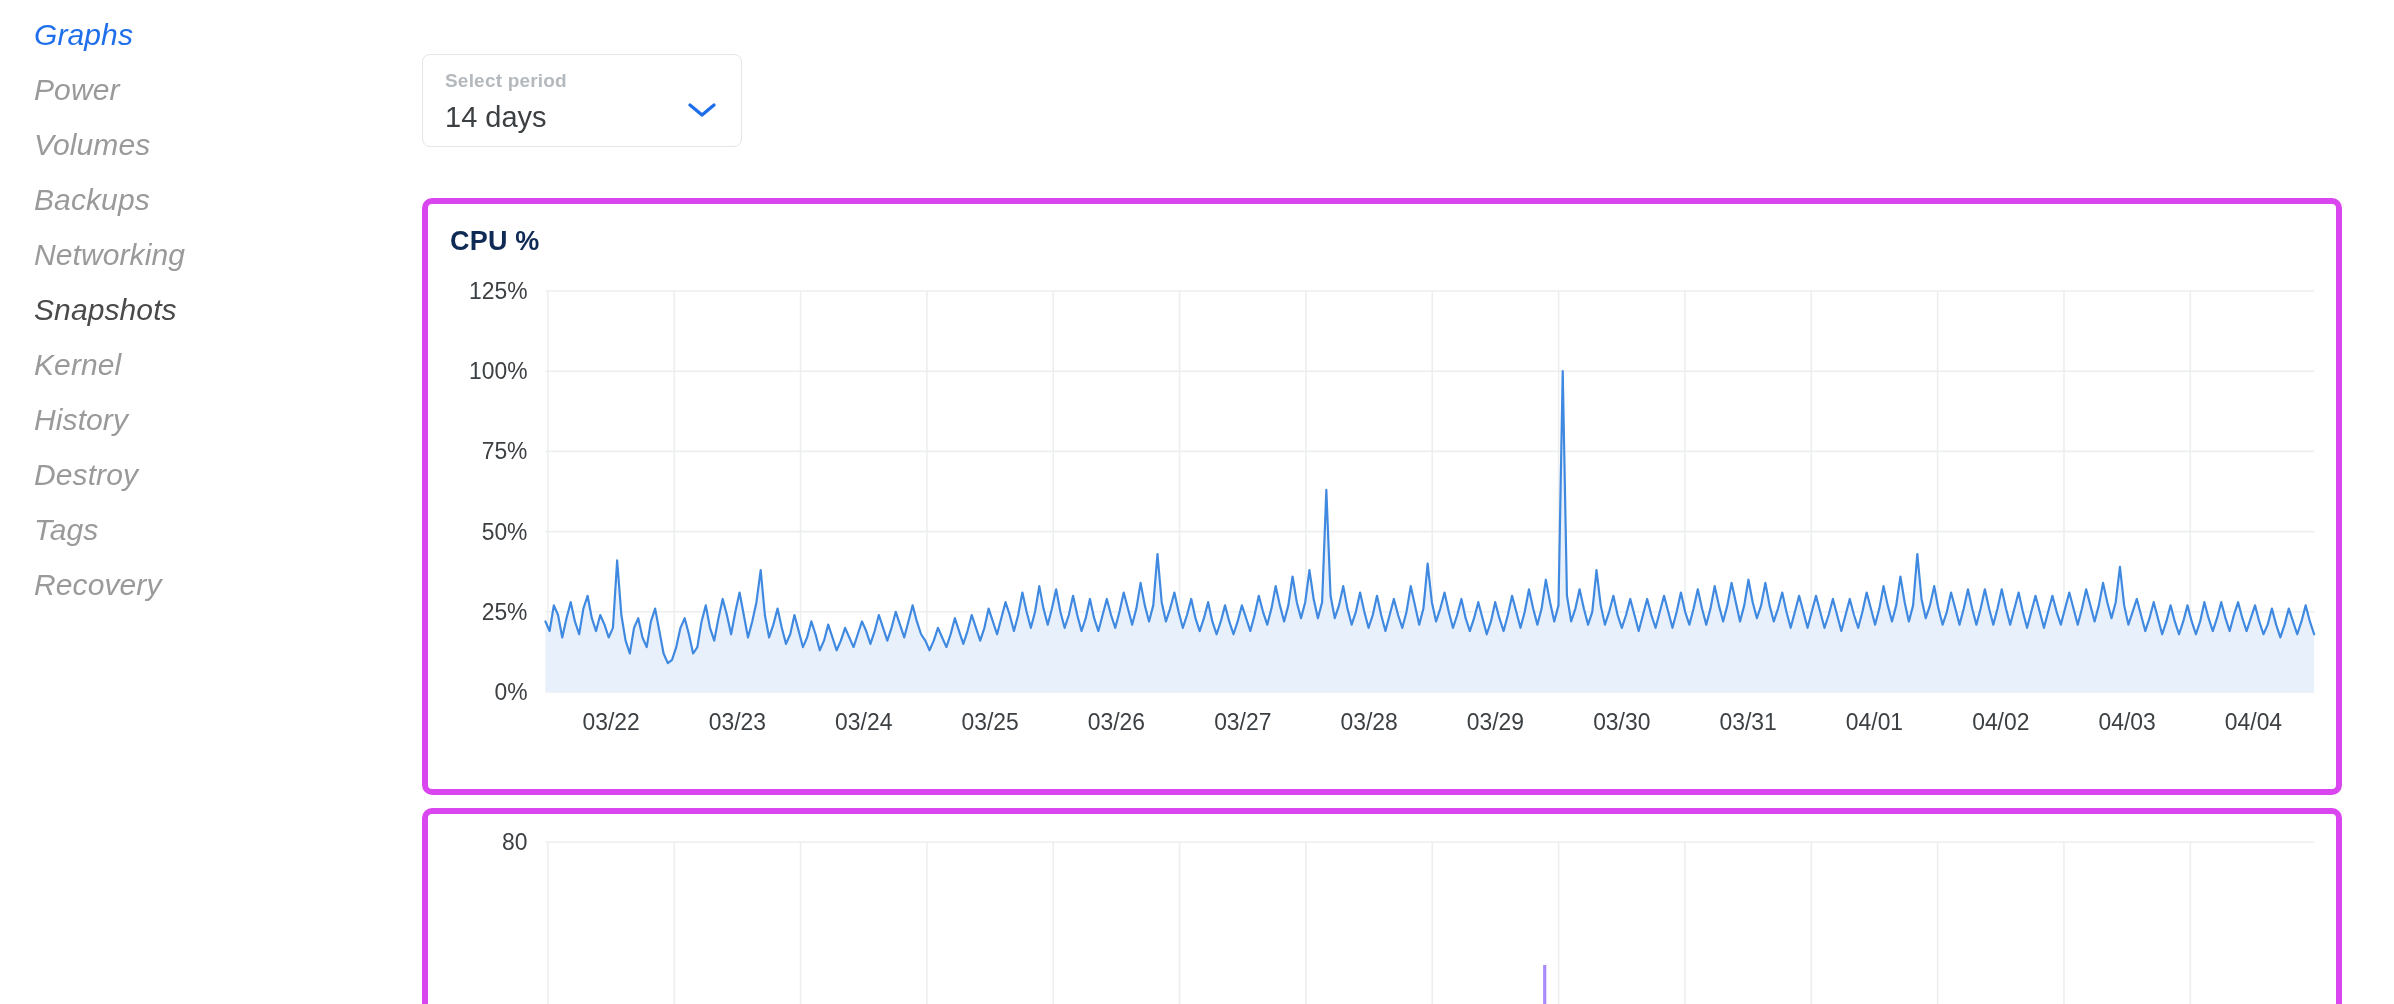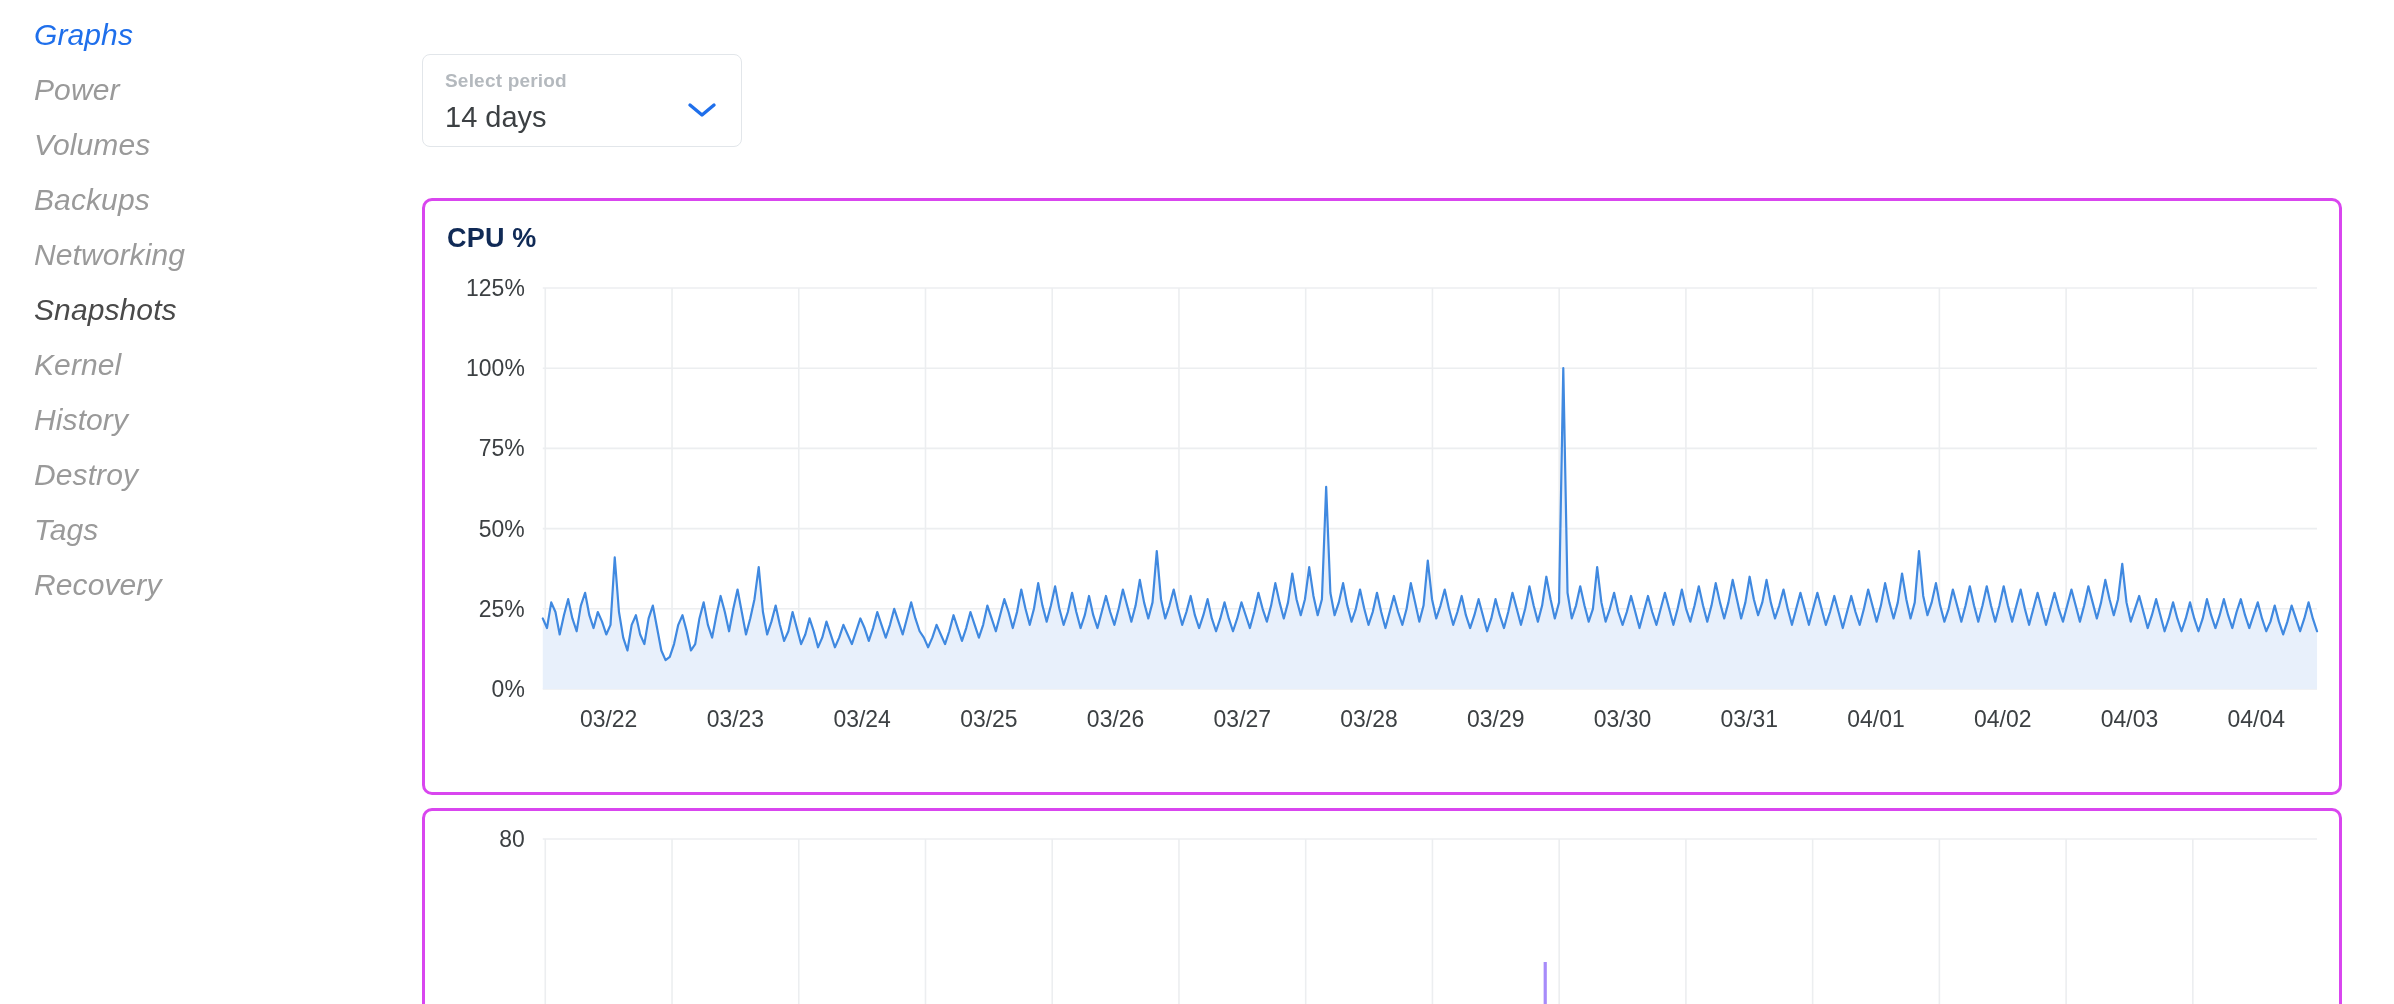--- a/index.html
+++ b/index.html
@@ -79,21 +79,21 @@
     top: 46px;
     width: 30px;
     height: 18px;
   }
 
   
   .card {
     position: absolute;
     left: 2px;
     width: 1920px;
-    border: 3px solid #d946ef;
+    border: 6px solid #d946ef;
     border-radius: 10px;
     background: #ffffff;
     overflow: hidden;
   }
   #card-cpu  { top: 198px; height: 597px; }
   #card-load { top: 808px; height: 330px; }
 
   .card-title {
     font-size: 27px;
     font-weight: bold;

